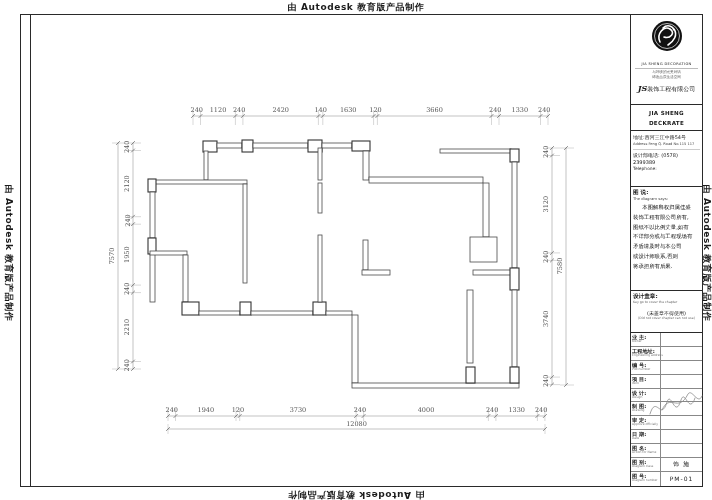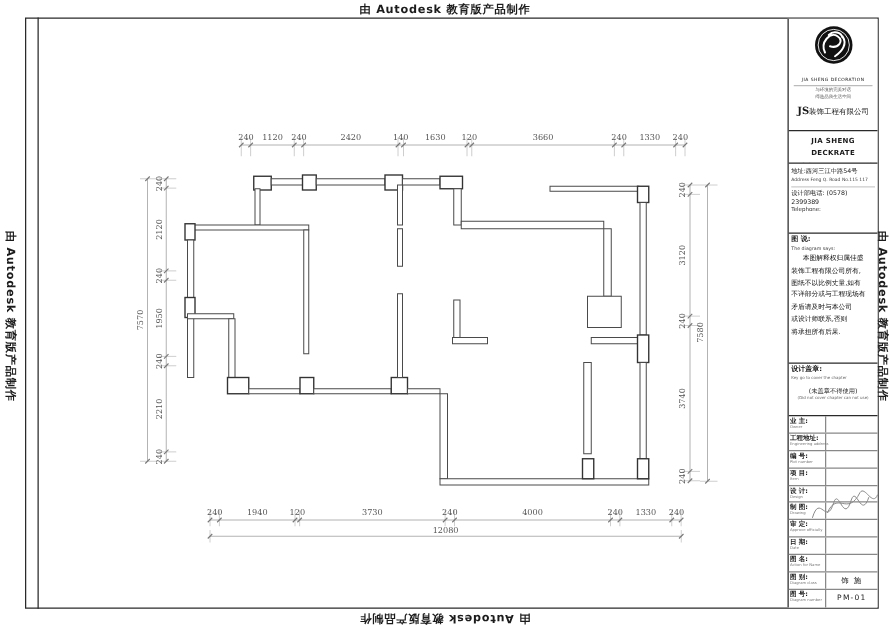--- a/index.html
+++ b/index.html
@@ -33,21 +33,21 @@
 
   
   .tb{position:absolute;left:630px;top:15px;width:72px;height:471px;background:#fff;
       border-left:1px solid #2a2a2a;font-family:"DejaVu Sans","Liberation Sans",sans-serif;}
   .tb-sec{border-bottom:1px solid #2a2a2a;overflow:hidden;}
   .tb-logo{height:90px;text-align:center;padding-top:3px;}
   .logo-caption{font-size:3.5px;letter-spacing:.4px;color:#111;line-height:4px;}
   .tagline{font-size:3.6px;color:#555;line-height:5px;border-top:1px solid #bbb;margin:2px 4px 0;padding-top:1px;}
   .tagline2{font-size:3.6px;color:#555;line-height:5px;}
   .company-cn{font-size:6px;margin-top:3px;white-space:nowrap;}
-  .company-prefix{font-family:"DejaVu Serif",serif;font-size:8px;font-weight:bold;text-align:center;}
+  .company-prefix{font-style:italic;font-family:"DejaVu Serif",serif;font-size:8px;font-weight:bold;text-align:center;}
   .tb-en{height:26px;text-align:center;font-size:5.6px;font-weight:bold;line-height:10px;padding-top:3px;letter-spacing:.3px;}
   .tb-addr{height:56px;padding:3px 2px;font-size:5px;line-height:7px;}
   .tb-addr .en{font-size:3.6px;color:#444;line-height:6px;border-bottom:1px solid #ccc;padding-bottom:2px;margin-bottom:2px;}
   .tb-addr .en2{font-size:4.4px;color:#333;line-height:6px;}
   .tb-diag{height:104px;padding:2px 2px;}
   .diag-label{font-size:5.6px;font-weight:bold;line-height:7px;}
   .diag-label-en{font-size:3.8px;color:#444;line-height:5px;margin-bottom:2px;}
   .note-line{font-size:5.4px;line-height:9.8px;color:#111;white-space:nowrap;}
   .tb-stamp{height:42px;padding:2px 2px;text-align:left;}
   .stamp-label{font-size:5.6px;font-weight:bold;line-height:7px;}

